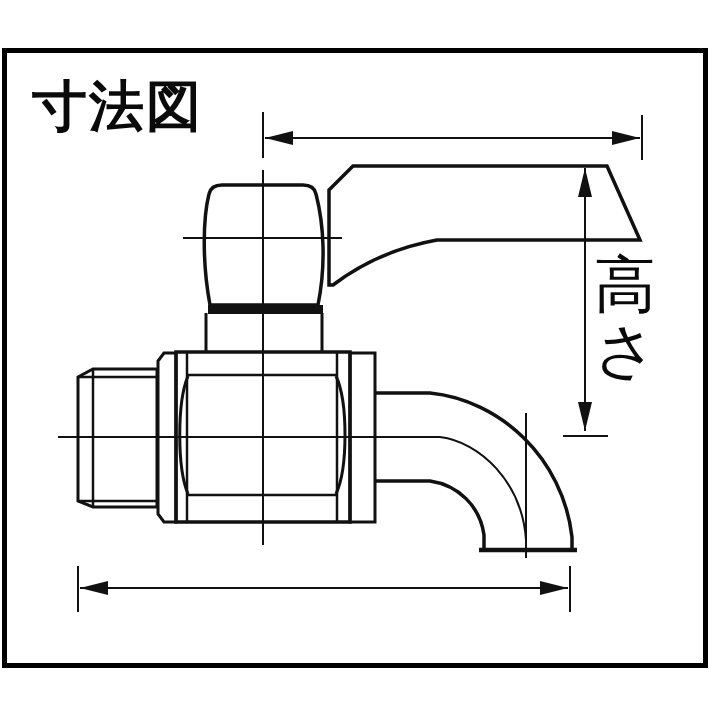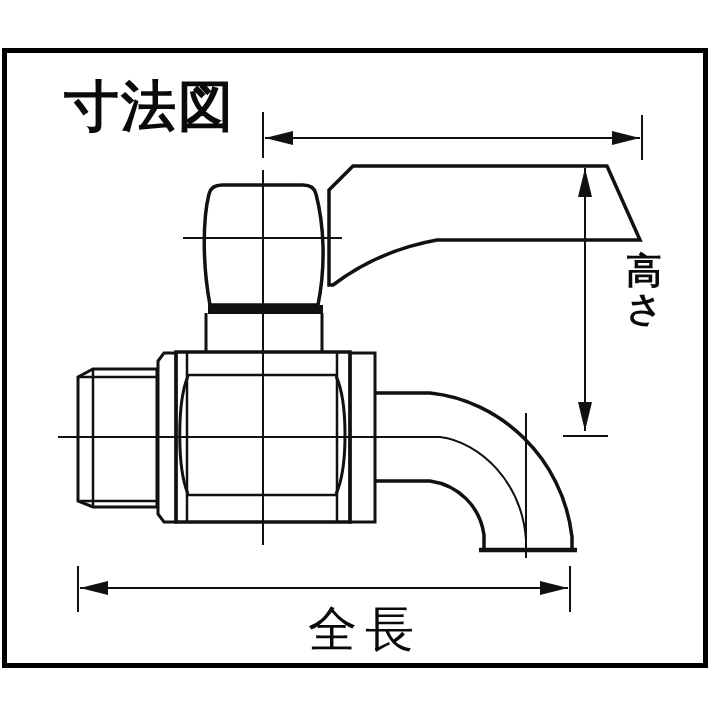--- a/index.html
+++ b/index.html
@@ -15,32 +15,32 @@
     position:absolute;
     left:2px;top:48px;
     width:706px;height:620px;
     border:5px solid #000;
     box-sizing:border-box;
     background:#ffffff;
   }
   .drawing-svg{
     position:absolute;left:0;top:0;width:713px;height:713px;
   }
-  .label{position:absolute;white-space:nowrap;margin-left:32px;}
+  .label{position:absolute;white-space:nowrap;}
   .title-label{
     left:32px;top:70px;
     font-size:55px;font-weight:600;letter-spacing:2px;
   }
   .handle-length-label{
     left:320px;top:82px;width:268px;
     font-size:41px;font-weight:500;text-align:center;
   }
   .height-label{
     left:594px;top:252px;
-    font-size:36px;font-weight:700;
+    font-size:62px;font-weight:400;
     width:1em;line-height:1.06;
     word-break:break-all;white-space:normal;
   }
   .total-length-label{
     left:276px;top:597px;
     font-size:49px;font-weight:500;letter-spacing:8px;
   }
 </style>
 </head>
 <body>
@@ -132,15 +132,14 @@
       <path d="M 80,588 L 568,588"></path>
       <path d="M 78,566 L 78,612"></path>
       <path d="M 570,566 L 570,612"></path>
       <polygon points="80,588 108,581 108,595" fill="#111111" stroke="none"></polygon>
       <polygon points="568,588 540,581 540,595" fill="#111111" stroke="none"></polygon>
     </g>
   </svg>
 
   <div class="label title-label">寸法図</div>
   <div class="label height-label">高さ</div>
-  <div class="label total-length-label">全長</div>
 
 </div>
 
 </body></html>

